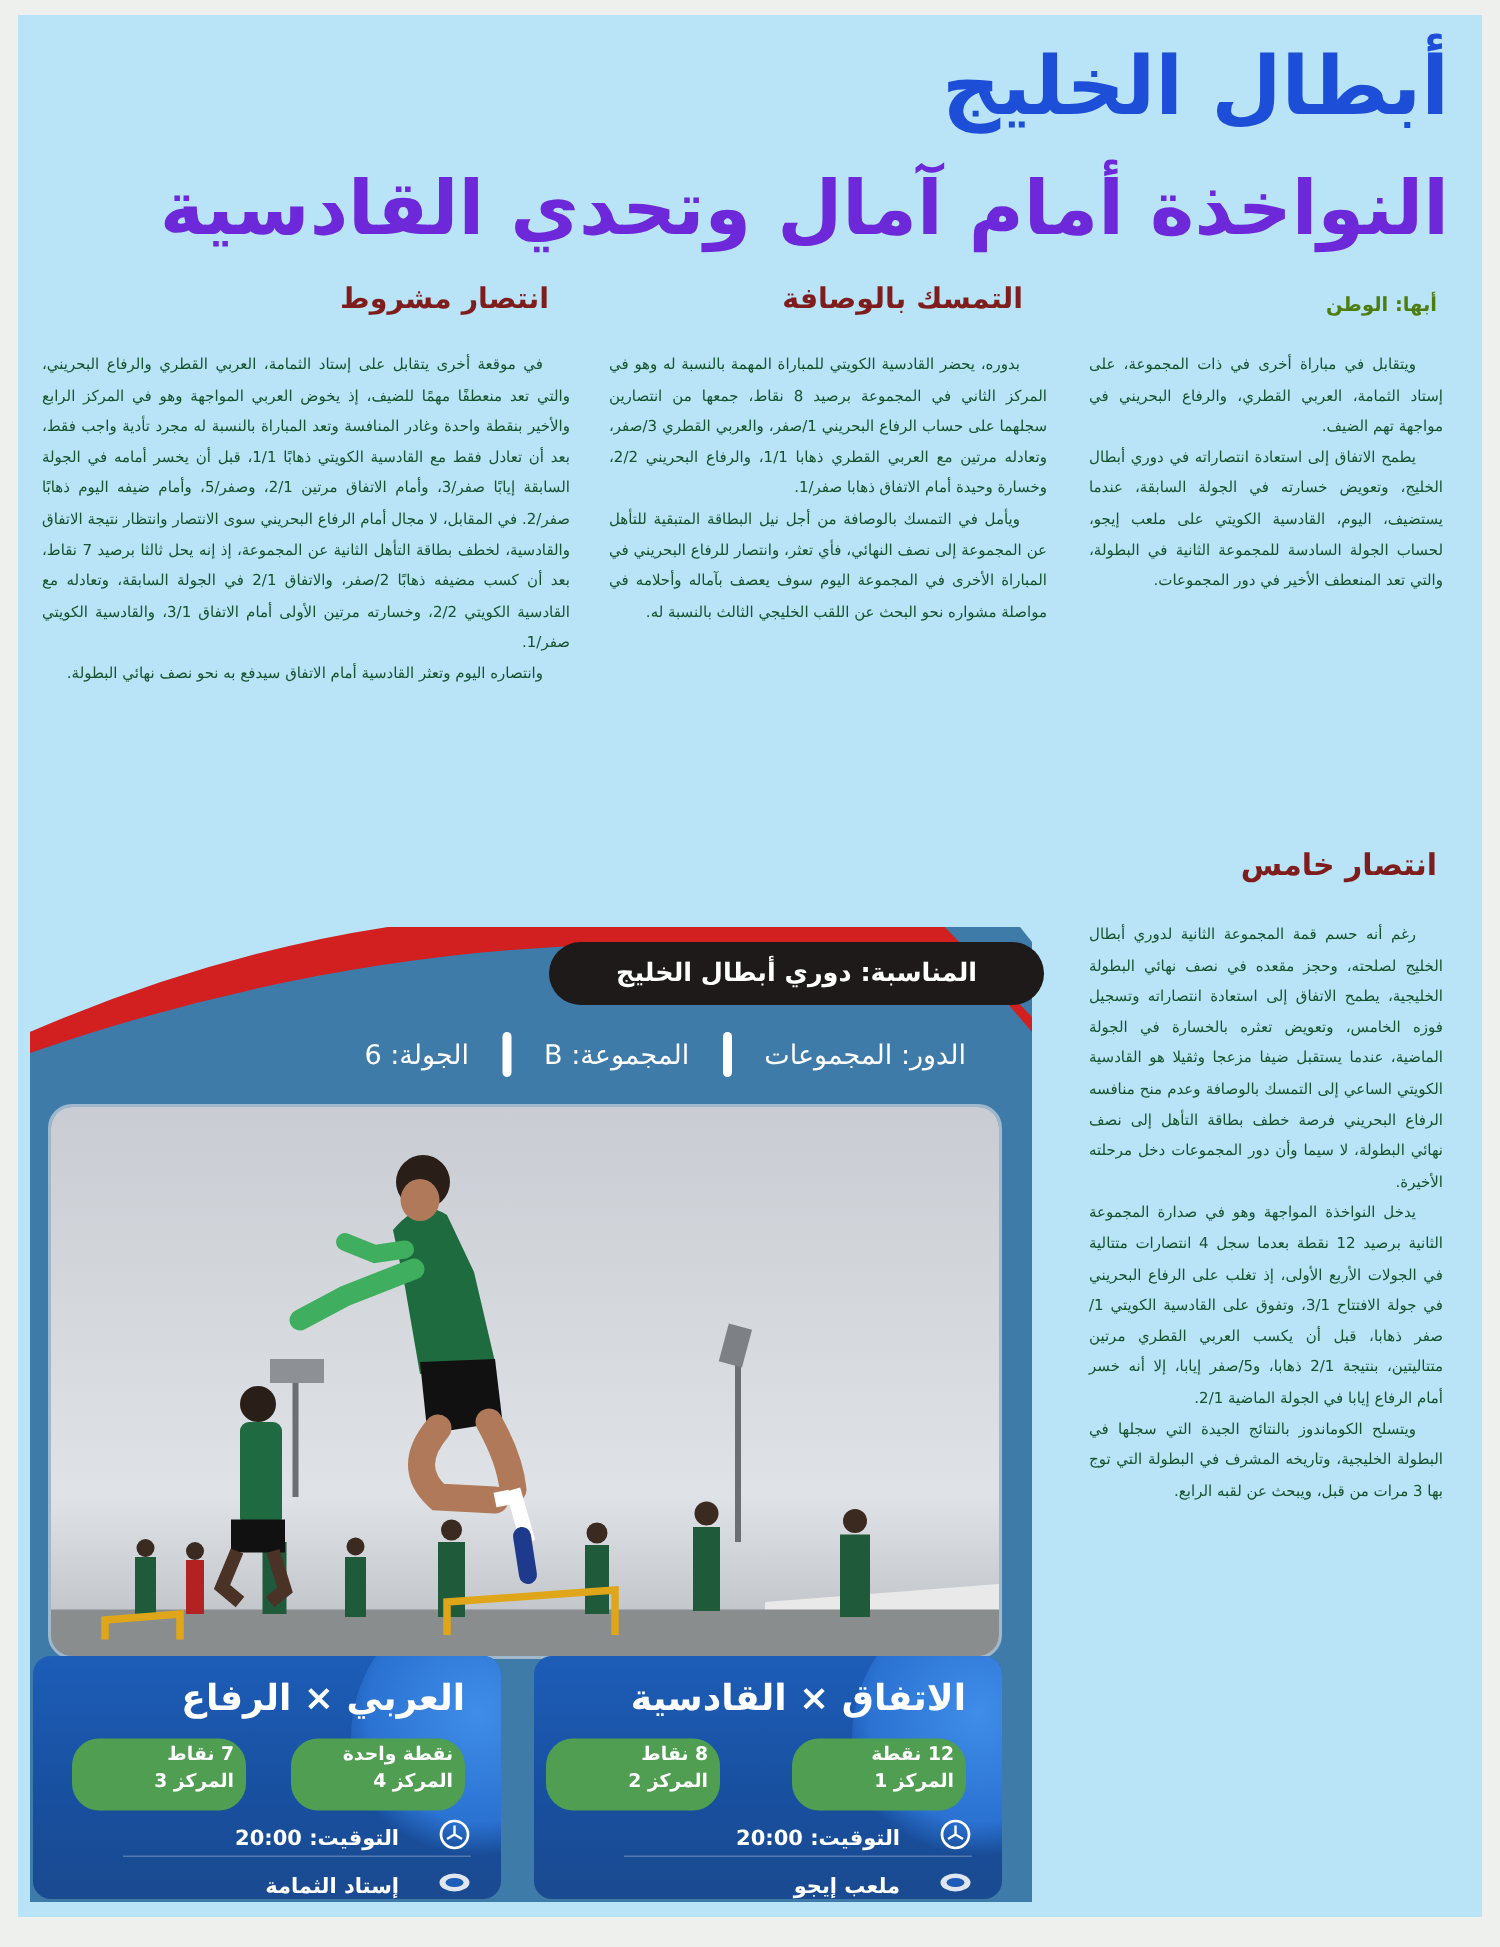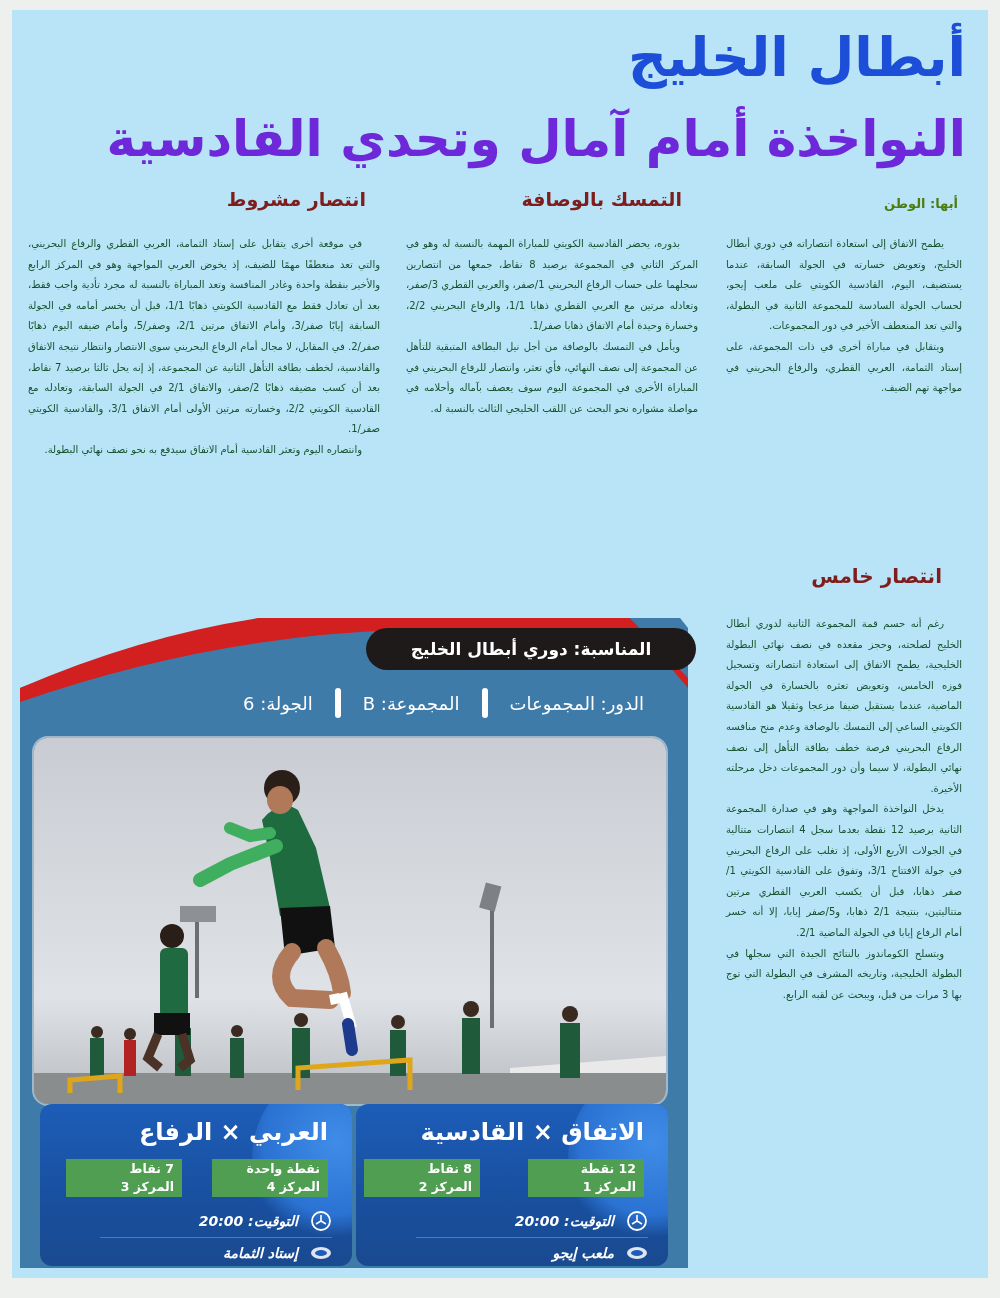--- a/index.html
+++ b/index.html
@@ -65,49 +65,49 @@
   }
   .match-card .deco {
     position: absolute; right: -40px; top: -30px; width: 140px; height: 170px;
     border-radius: 50%; background: radial-gradient(circle at 60% 40%, #3f8de8 0%, #2b72d2 55%, rgba(43,114,210,0) 72%);
   }
   .match-title {
     position: absolute; right: 24px; top: 14px; font-weight: bold; font-size: 24px;
     white-space: nowrap;
   }
   .stat-box {
-    position: absolute; top: 55px; width: 116px; height: 38px;
+    position: absolute; top: 55px; width: 116px; height: 48px;
     background: #4f9e52; color: #fff; font-weight: bold; font-size: 12.5px;
-    line-height: 18px; padding: 1px 8px; text-align: right;
+    line-height: 18px; padding: 1px 8px; text-align: right; border-radius: 18px;
   }
   .info-line {
     position: absolute; right: 20px; height: 26px; left: 60px;
-    display: flex; align-items: center; gap: 12px; font-weight: bold; font-size: 14px; font-style: italic;
+    display: flex; align-items: flex-end; gap: 26px; font-weight: bold; font-size: 14px;
   }
   .info-line .ic { width: 22px; height: 22px; flex: none; }
   .divider-line { position: absolute; right: 20px; left: 60px; top: 133px; height: 1px; background: rgba(255,255,255,0.25); }
 </style>
 </head>
 <body>
 
 <div class="page">
 
   <div class="headline-1">أبطال الخليج</div>
   <div class="headline-2">النواخذة أمام آمال وتحدي القادسية</div>
 
   <div class="byline">أبها: الوطن</div>
   <div class="subhead" style="right:306px; top:178px;">التمسك بالوصافة</div>
   <div class="subhead" style="right:622px; top:178px;">انتصار مشروط</div>
 
   <div class="col" style="right:26px; top:224px; width:236px;">
+    <p>ويتقابل في مباراة أخرى في ذات المجموعة، على إستاد الثمامة، العربي القطري، والرفاع البحريني في مواجهة تهم الضيف.</p>
     <p>يطمح الاتفاق إلى استعادة انتصاراته في دوري أبطال الخليج، وتعويض خسارته في الجولة السابقة، عندما يستضيف، اليوم، القادسية الكويتي على ملعب إيجو، لحساب الجولة السادسة للمجموعة الثانية في البطولة، والتي تعد المنعطف الأخير في دور المجموعات.</p>
-    <p>ويتقابل في مباراة أخرى في ذات المجموعة، على إستاد الثمامة، العربي القطري، والرفاع البحريني في مواجهة تهم الضيف.</p>
-  </div>
-
-  <div class="subhead" style="right:46px; top:554px; font-size:20px;">انتصار خامس</div>
+  </div>
+
+  <div class="subhead" style="right:30px; top:554px; font-size:20px;">انتصار خامس</div>
 
   <div class="col" style="right:26px; top:604px; width:236px;">
     <p>رغم أنه حسم قمة المجموعة الثانية لدوري أبطال الخليج لصلحته، وحجز مقعده في نصف نهائي البطولة الخليجية، يطمح الاتفاق إلى استعادة انتصاراته وتسجيل فوزه الخامس، وتعويض تعثره بالخسارة في الجولة الماضية، عندما يستقبل ضيفا مزعجا وثقيلا هو القادسية الكويتي الساعي إلى التمسك بالوصافة وعدم منح منافسه الرفاع البحريني فرصة خطف بطاقة التأهل إلى نصف نهائي البطولة، لا سيما وأن دور المجموعات دخل مرحلته الأخيرة.</p>
     <p>يدخل النواخذة المواجهة وهو في صدارة المجموعة الثانية برصيد 12 نقطة بعدما سجل 4 انتصارات متتالية في الجولات الأربع الأولى، إذ تغلب على الرفاع البحريني في جولة الافتتاح 3/1، وتفوق على القادسية الكويتي 1/صفر ذهابا، قبل أن يكسب العربي القطري مرتين متتاليتين، بنتيجة 2/1 ذهابا، و5/صفر إيابا، إلا أنه خسر أمام الرفاع إيابا في الجولة الماضية 2/1.</p>
     <p>ويتسلح الكوماندوز بالنتائج الجيدة التي سجلها في البطولة الخليجية، وتاريخه المشرف في البطولة التي توج بها 3 مرات من قبل، ويبحث عن لقبه الرابع.</p>
   </div>
 
   <div class="col" style="right:290px; top:224px; width:292px;">
     <p>بدوره، يحضر القادسية الكويتي للمباراة المهمة بالنسبة له وهو في المركز الثاني في المجموعة برصيد 8 نقاط، جمعها من انتصارين سجلهما على حساب الرفاع البحريني 1/صفر، والعربي القطري 3/صفر، وتعادله مرتين مع العربي القطري ذهابا 1/1، والرفاع البحريني 2/2، وخسارة وحيدة أمام الاتفاق ذهابا صفر/1.</p>
     <p>ويأمل في التمسك بالوصافة من أجل نيل البطاقة المتبقية للتأهل عن المجموعة إلى نصف النهائي، فأي تعثر، وانتصار للرفاع البحريني في المباراة الأخرى في المجموعة اليوم سوف يعصف بآماله وأحلامه في مواصلة مشواره نحو البحث عن اللقب الخليجي الثالث بالنسبة له.</p>
@@ -217,21 +217,21 @@
     <div class="divider-line"></div>
     <div class="info-line" style="top:136px;">
       <svg class="ic" viewBox="0 0 22 22">
         <ellipse cx="11" cy="11" rx="10" ry="6" fill="#dfe6f0"></ellipse>
         <ellipse cx="11" cy="11" rx="6" ry="3" fill="#1d5db8"></ellipse>
       </svg>
       <span>ملعب إيجو</span>
     </div>
   </div>
 
-  <div class="match-card" style="left:20px;">
+  <div class="match-card" style="left:2px;">
     <div class="deco"></div>
     <div class="match-title">العربي × الرفاع</div>
     <div class="stat-box" style="right:24px;">
       <div>نقطة واحدة</div>
       <div>المركز 4</div>
     </div>
     <div class="stat-box" style="right:170px;">
       <div>7 نقاط</div>
       <div>المركز 3</div>
     </div>

